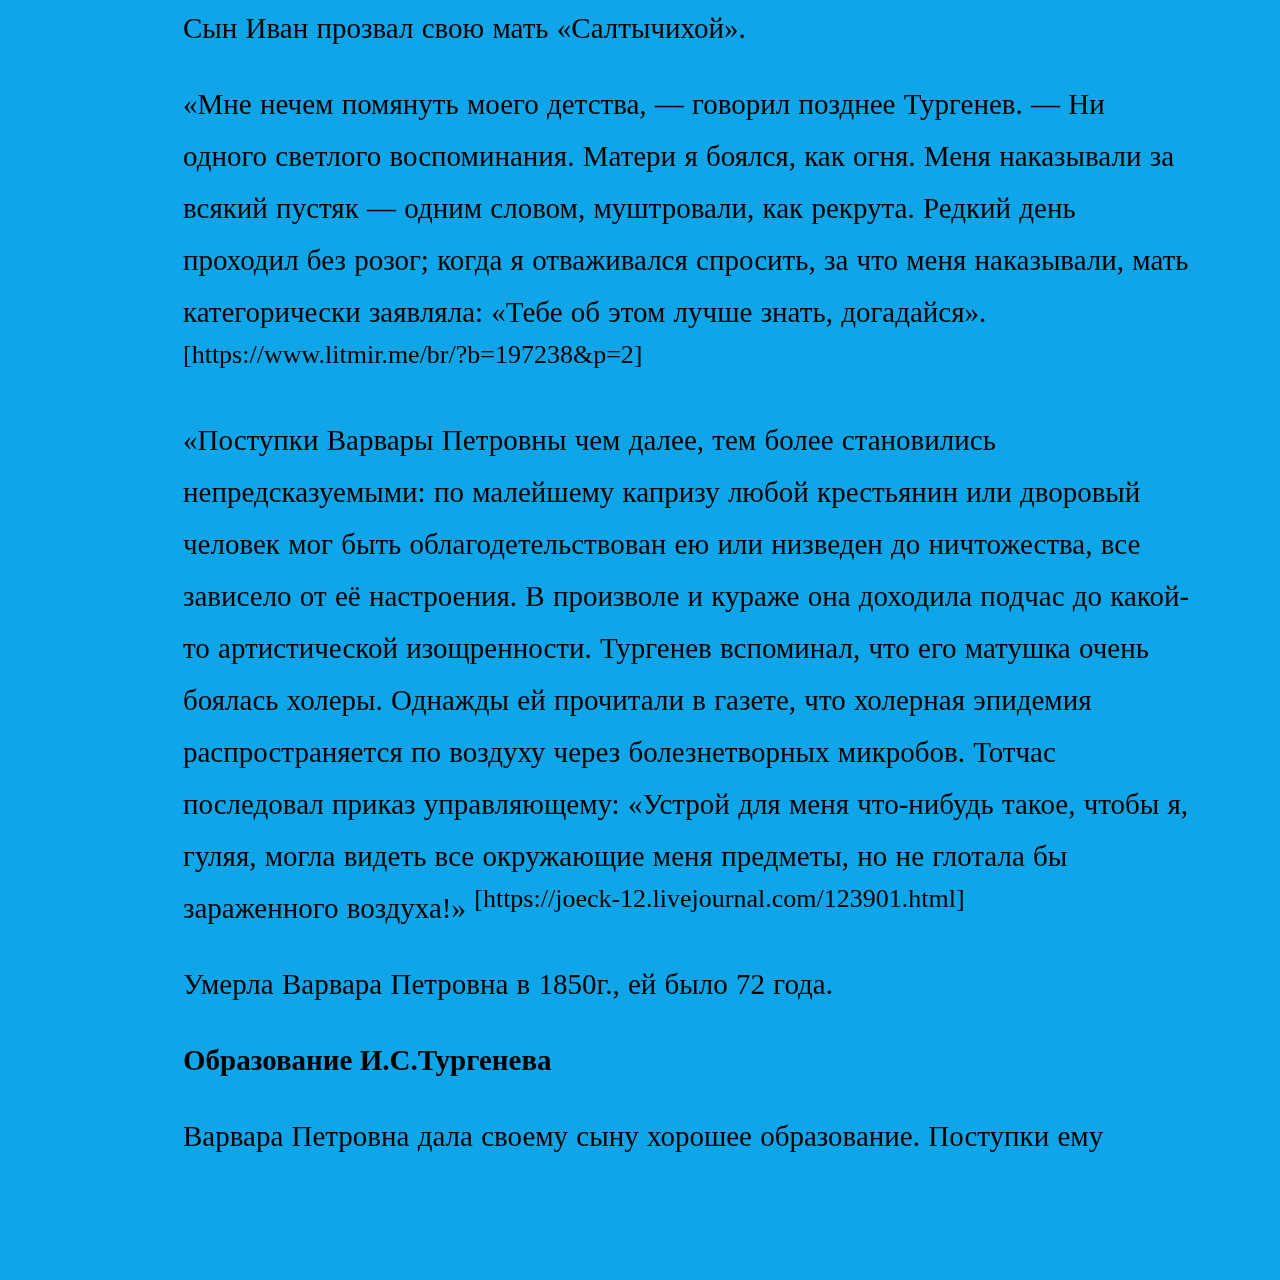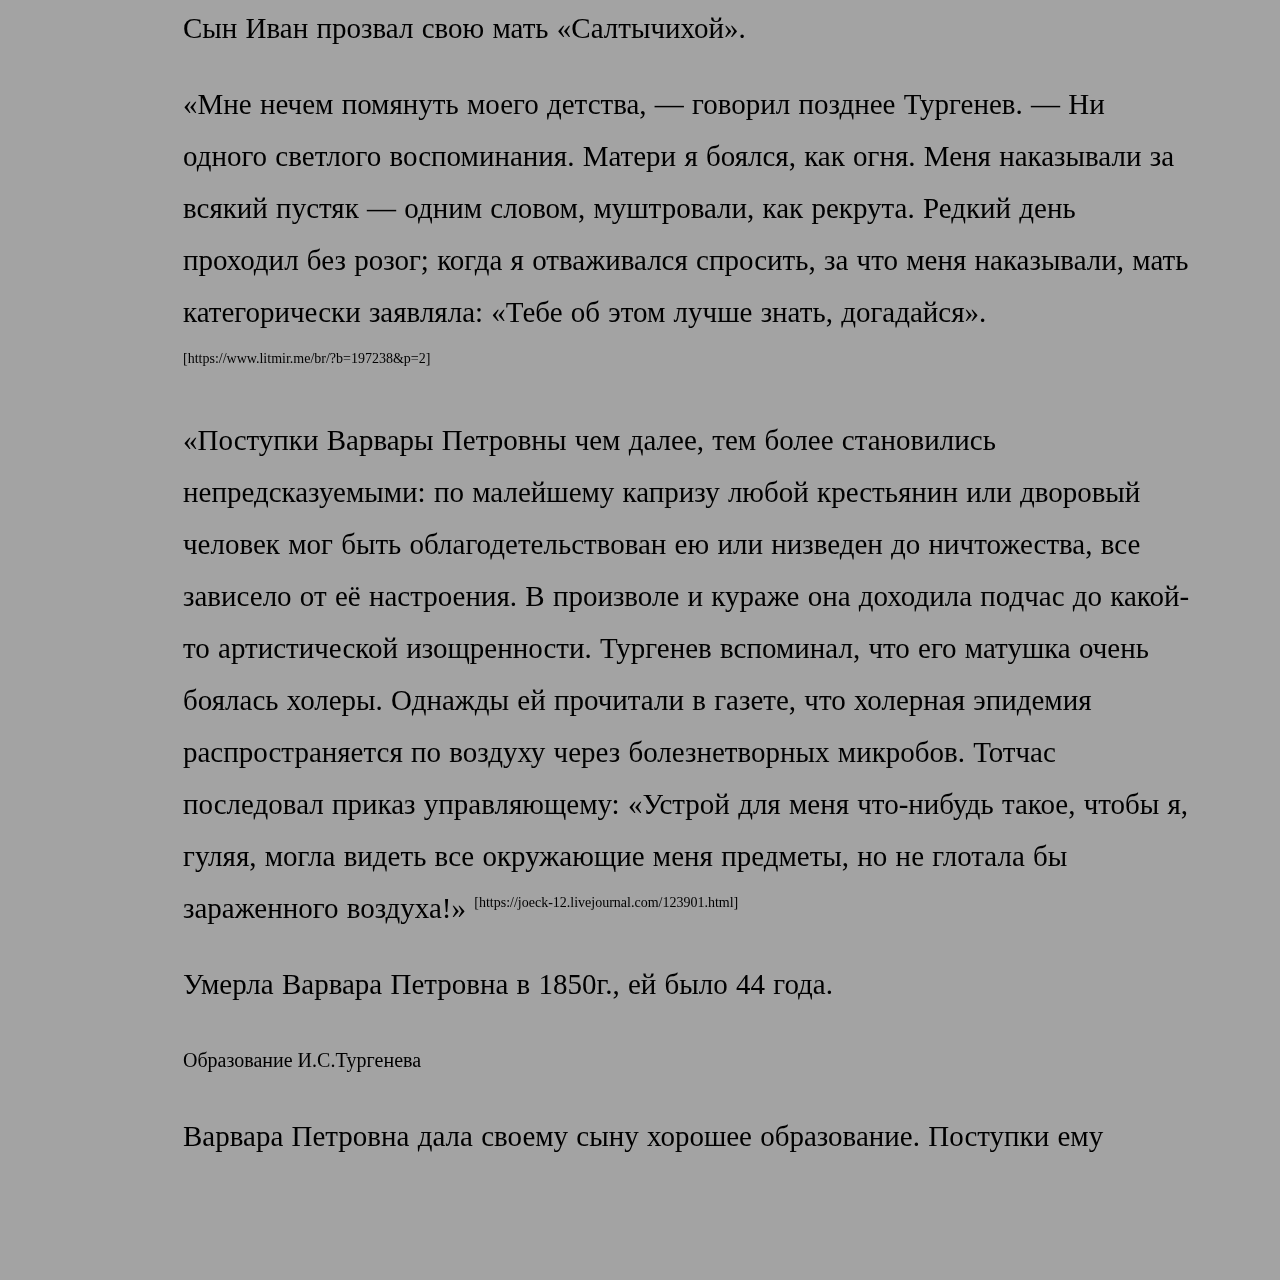--- a/index.html
+++ b/index.html
@@ -12,53 +12,53 @@
     background: #ffffff;
     overflow: hidden;
     font-family: "Liberation Serif", "DejaVu Serif", serif;
     color: #000000;
   }
   .page {
     box-sizing: border-box;
     width: 1280px;
     height: 1280px;
     padding: 2px 88px 0 183px;
-    background: #a3a3a3;
+    background: #0ea5e9;
   }
   .para {
     margin: 0 0 24px 0;
     font-size: 29px;
     line-height: 52px;
     text-align: left;
     word-spacing: 1px;
   }
   .heading {
     margin: 0 0 24px 0;
-    font-size: 20px;
+    font-size: 29px;
     line-height: 52px;
-    font-weight: normal;
+    font-weight: bold;
   }
   .ref {
-    font-size: 14px;
+    font-size: 26px;
     line-height: 0;
     vertical-align: 11px;
     white-space: nowrap;
   }
 </style>
 </head>
 <body>
 
 <div class="page">
 
   <p class="para"><span>Сын Иван прозвал свою мать «Салтычихой».</span></p>
 
   <p class="para"><span>«Мне нечем помянуть моего детства, — говорил позднее Тургенев. — Ни одного светлого воспоминания. Матери я боялся, как огня. Меня наказывали за всякий пустяк — одним словом, муштровали, как рекрута. Редкий день проходил без розог; когда я отваживался спросить, за что меня наказывали, мать категорически заявляла: «Тебе об этом лучше знать, догадайся».</span><span class="ref">[https://www.litmir.me/br/?b=197238&amp;p=2]</span></p>
 
 
   <p class="para"><span>«Поступки Варвары Петровны чем далее, тем более становились непредсказуемыми: по малейшему капризу любой крестьянин или дворовый человек мог быть облагодетельствован ею или низведен до ничтожества, все зависело от её настроения. В произволе и кураже она доходила подчас до какой-то артистической изощренности. Тургенев вспоминал, что его матушка очень боялась холеры. Однажды ей прочитали в газете, что холерная эпидемия распространяется по воздуху через болезнетворных микробов. Тотчас последовал приказ управляющему: «Устрой для меня что-нибудь такое, чтобы я, гуляя, могла видеть все окружающие меня предметы, но не глотала бы зараженного воздуха!» </span><span class="ref">[https://joeck-12.livejournal.com/123901.html]</span></p>
 
-  <p class="para"><span>Умерла Варвара Петровна в 1850г., ей было 44 года.</span></p>
+  <p class="para"><span>Умерла Варвара Петровна в 1850г., ей было 72 года.</span></p>
 
   <h2 class="heading"><span>Образование И.С.Тургенева</span></h2>
 
   <p class="para"><span>Варвара Петровна дала своему сыну хорошее образование. Поступки ему</span></p>
 
 </div>
 
 </body></html>

